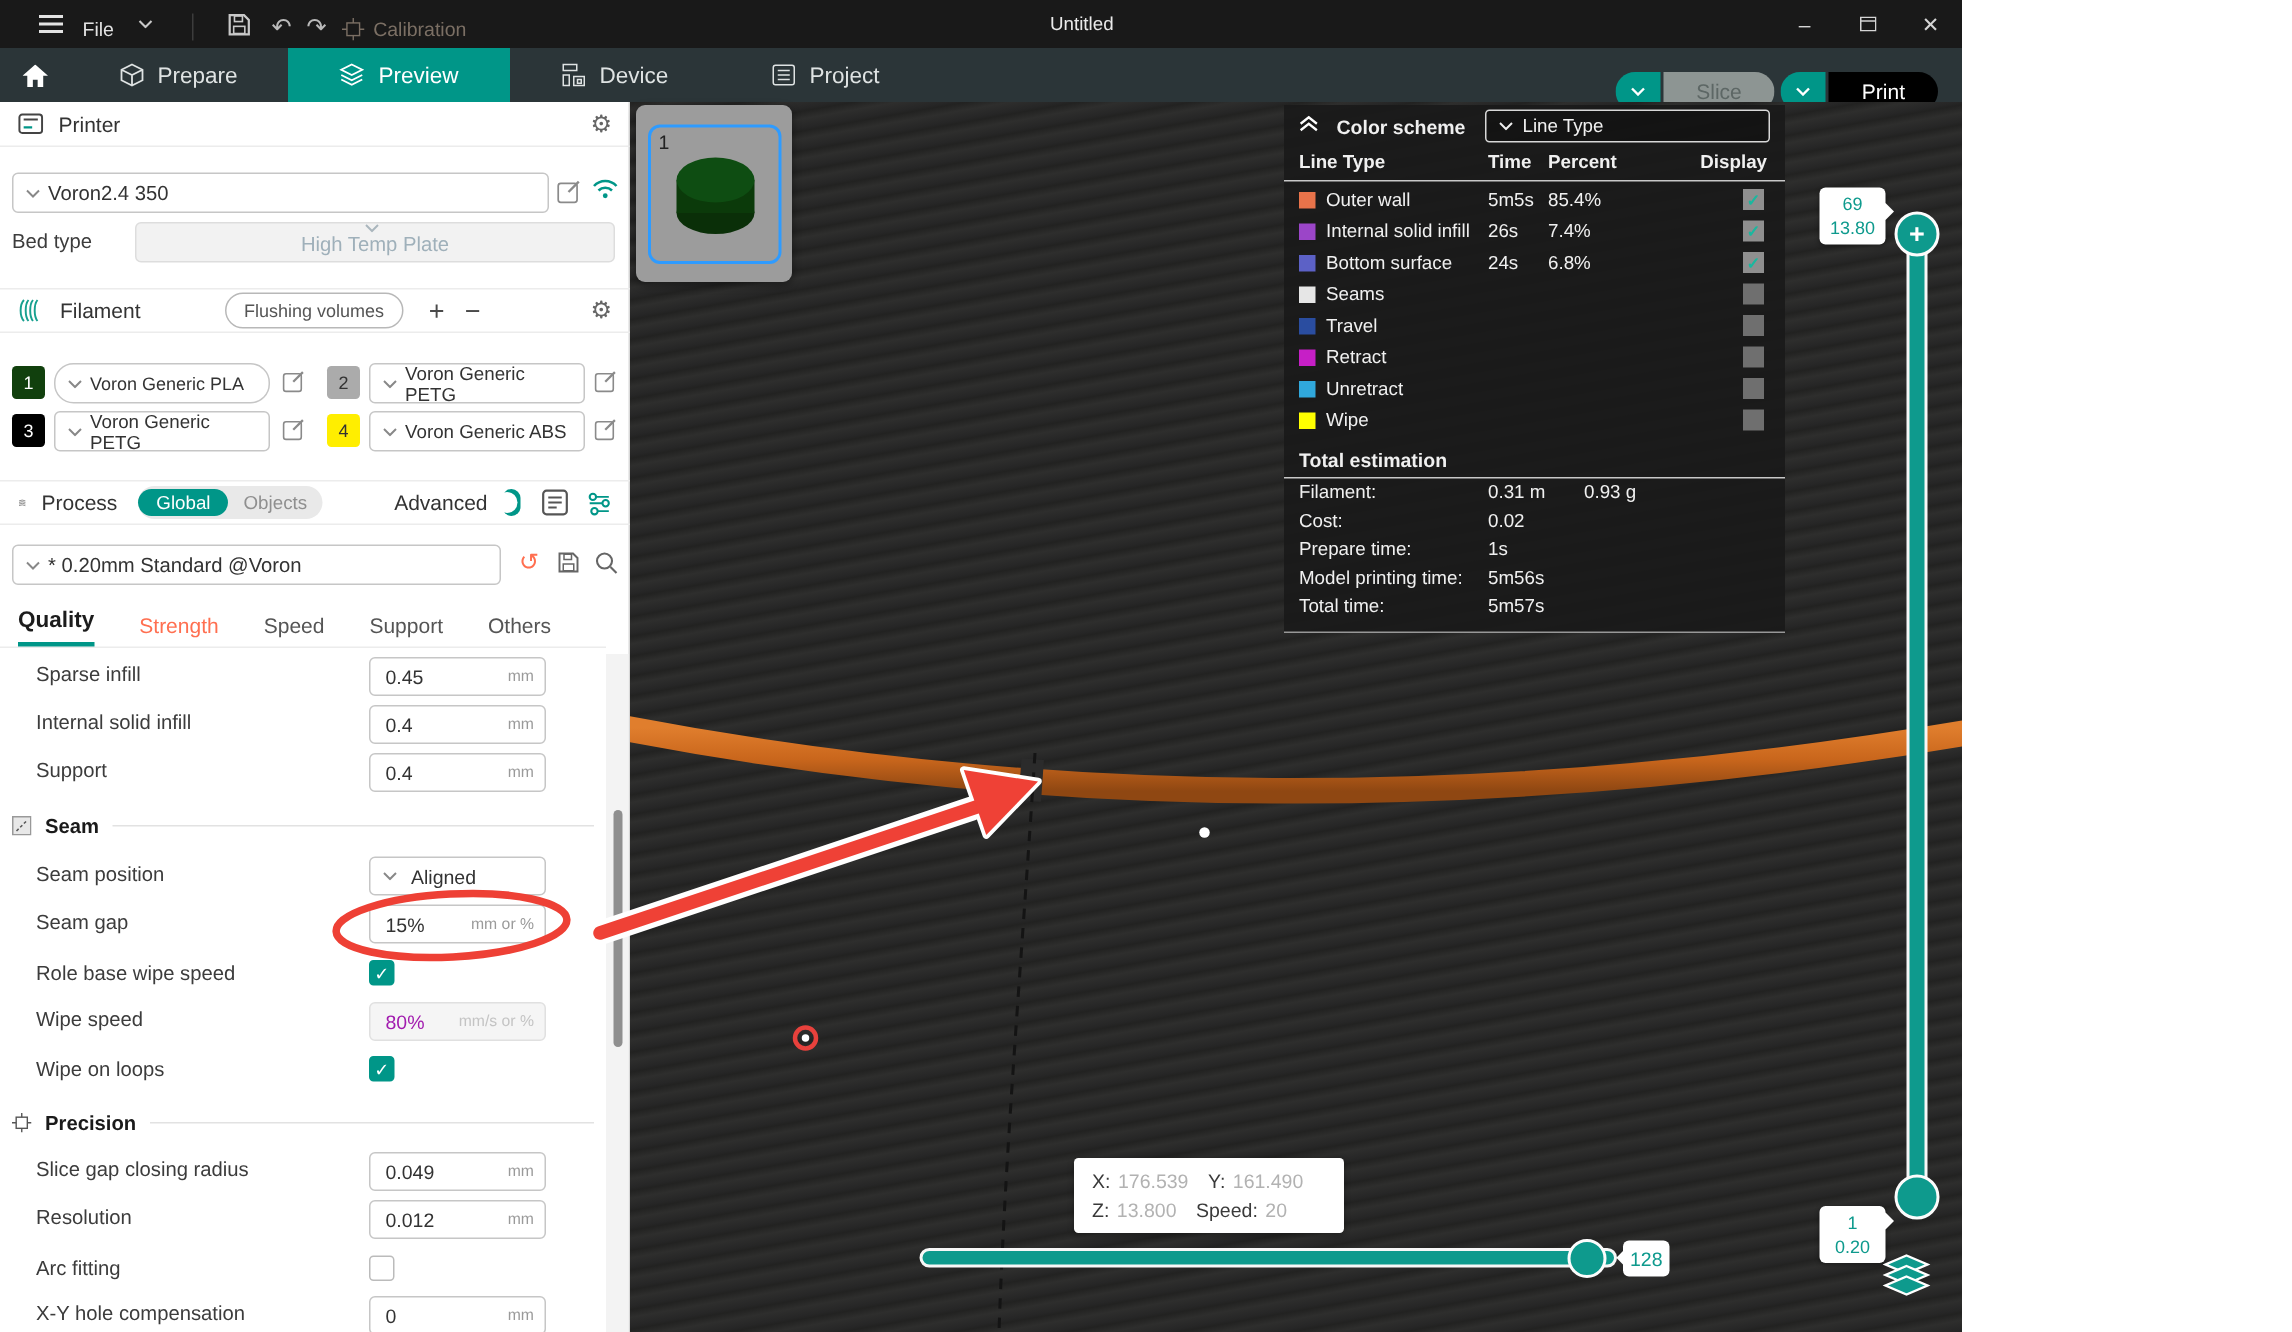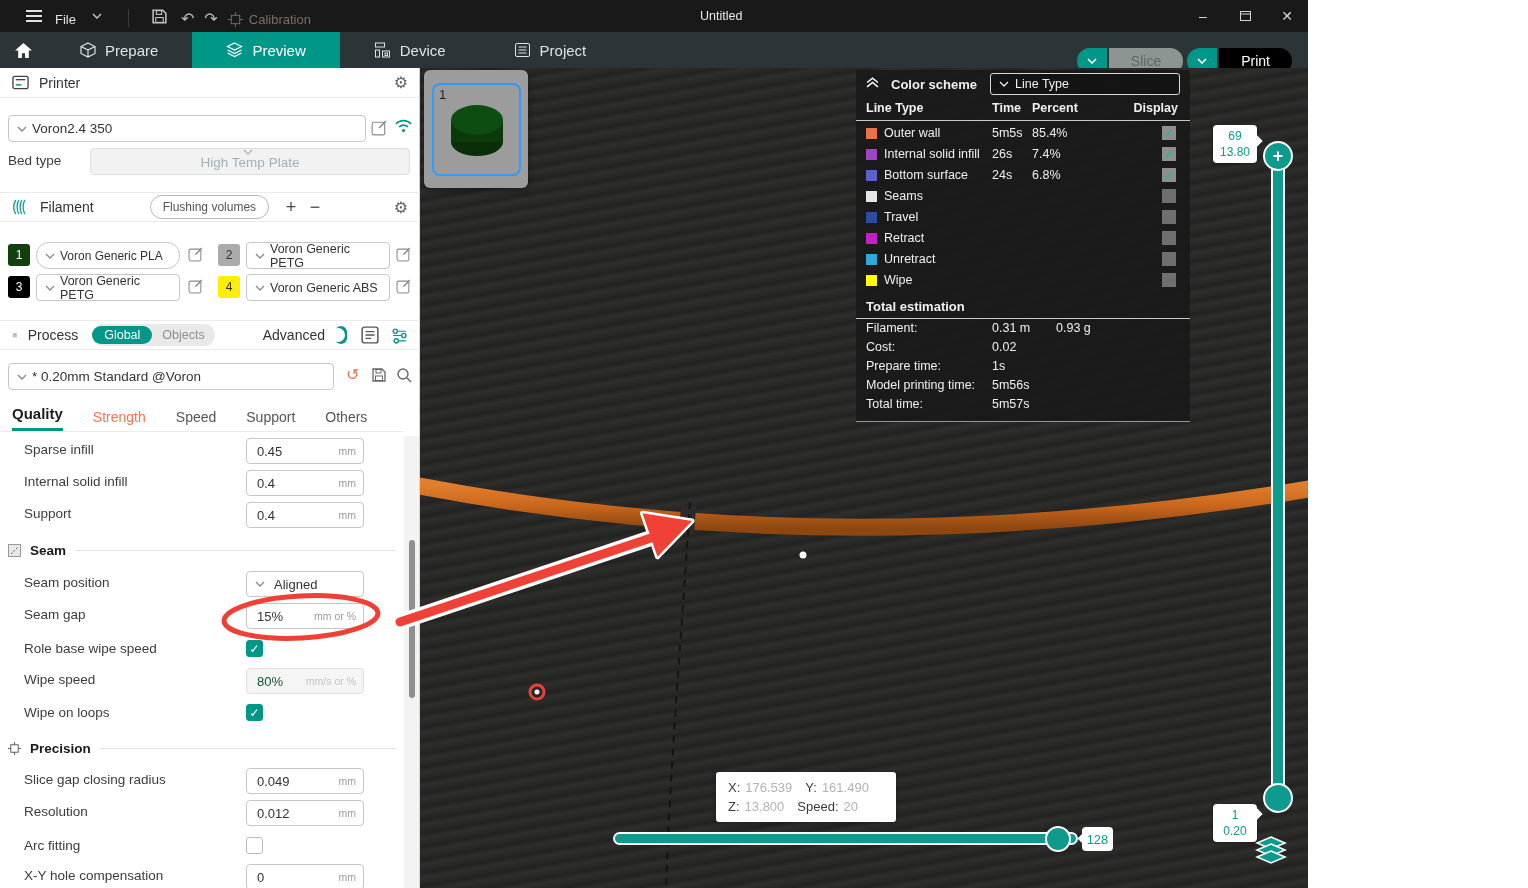--- a/index.html
+++ b/index.html
@@ -53,21 +53,21 @@
   .ptab { padding-bottom:6px; font-size:14px; color:#555; }
   .ptab.active { font-weight:bold; font-size:15px; color:#1c1c1c; border-bottom:3px solid #009688; }
   .ptab.mod { color:#ff6f50; }
   #settings { position:absolute; left:0; top:366px; width:404px; height:454px; }
   .srow { position:absolute; left:0; width:404px; height:30px; }
   .slabel { position:absolute; left:24px; top:6px; color:#3c3c3c; }
   .sbox { position:absolute; left:246px; top:2px; width:118px; height:26px; border:1px solid #c6c6c6; border-radius:4px; background:#fff; display:flex; align-items:center; }
   .sbox .val { margin-left:10px; font-size:13px; color:#333; }
   .sbox .suf { margin-left:auto; margin-right:7px; font-size:10.5px; color:#9a9a9a; }
   .sbox.dis { background:#f5f5f5; border-color:#e0e0e0; }
-  .sbox.dis .val { color:#14532d; } .sbox.dis .suf { color:#c4c4c4; }
+  .sbox.dis .val { color:#a21caf; } .sbox.dis .suf { color:#c4c4c4; }
   .cbx { position:absolute; left:246px; top:5px; width:17px; height:17px; border-radius:3px; border:1px solid #bbb; background:#fff; display:flex; align-items:center; justify-content:center; color:#fff; font-size:12px; }
   .cbx.on { background:#009688; border-color:#009688; }
   .grow { position:absolute; left:0; width:404px; height:28px; display:flex; align-items:center; gap:9px; padding-left:8px; }
   .grow .glabel { font-weight:bold; font-size:13.5px; color:#1a1a1a; }
   .grow .gline { flex:1; height:1px; background:#e2e2e2; margin-right:8px; }
   #sb-scroll { position:absolute; left:404px; top:368px; width:15px; height:452px; background:#f3f3f3; }
   #sb-thumb { position:absolute; left:5px; top:104px; width:6px; height:158px; background:#8f8f8f; border-radius:3px; }
 
   
   #viewport { position:absolute; left:420px; top:68px; width:888px; height:820px;

